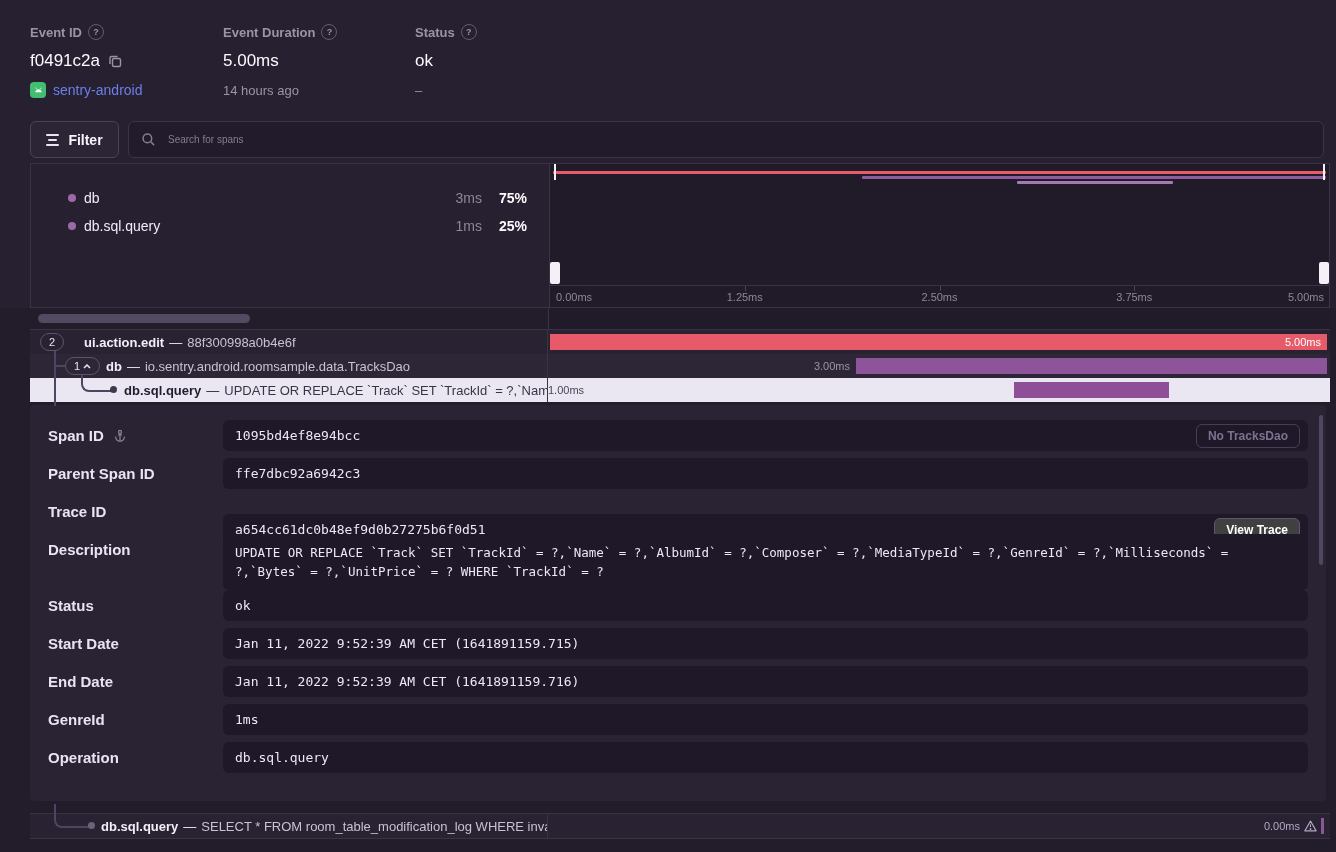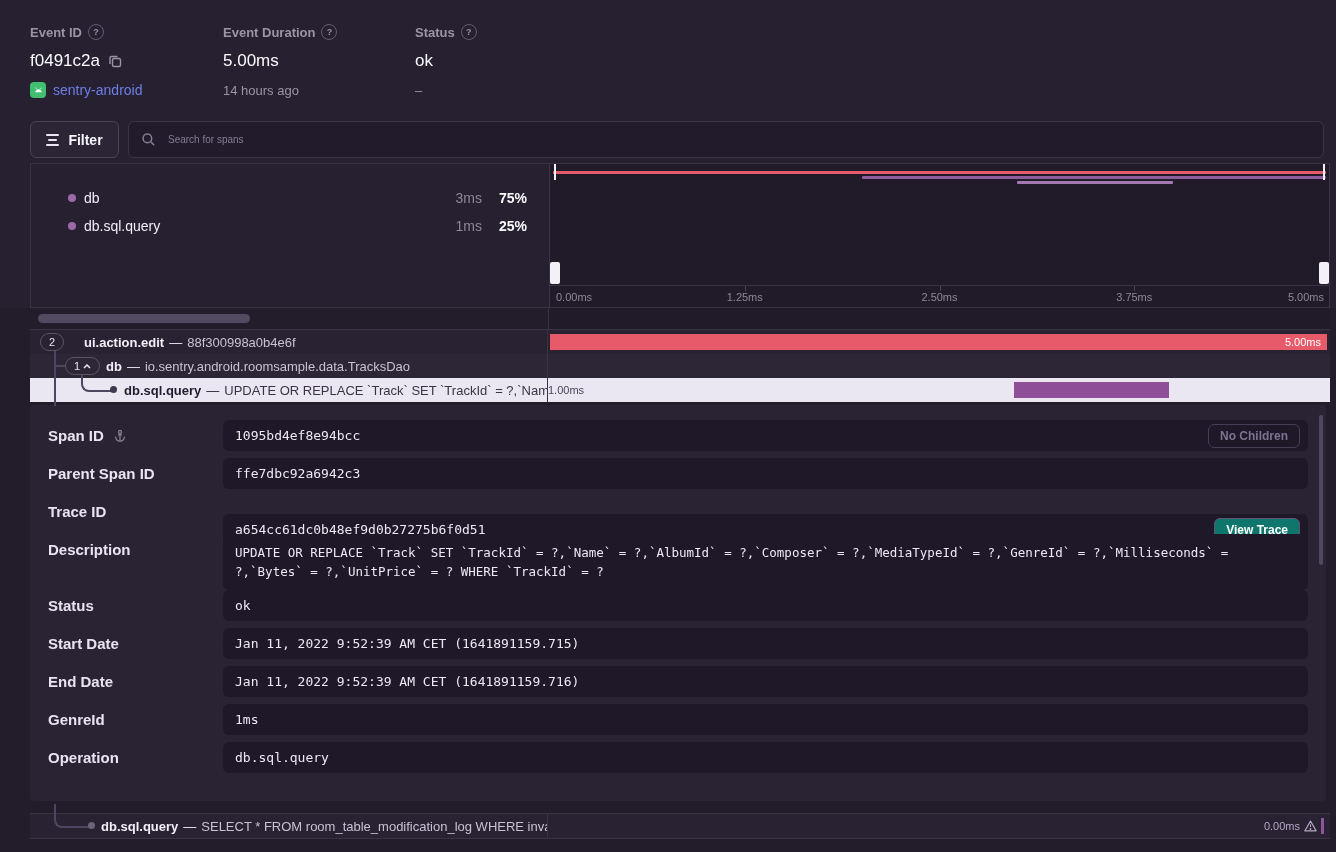--- a/index.html
+++ b/index.html
@@ -83,21 +83,21 @@
   .panel{position:absolute;left:30px;top:405px;width:1296px;height:396px;background:#2a2334;border-radius:4px;}
   .dlabel{position:absolute;left:18px;height:31px;display:flex;align-items:center;gap:9px;
           font-size:15px;font-weight:bold;color:#e9e4f1;}
   .dbox{position:absolute;left:193px;width:1085px;height:31px;box-sizing:border-box;background:#1e1828;
         border-radius:6px;font-family:"DejaVu Sans Mono",monospace;font-size:13px;color:#ece8f4;
         display:flex;align-items:center;padding:0 12px;}
   .dbox.tall{height:56px;display:block;padding-top:9px;font-size:12.5px;line-height:19px;white-space:normal;}
   .chip{position:absolute;right:8px;top:50%;transform:translateY(-50%);border-radius:6px;font-size:12px;
         font-weight:bold;padding:4px 11px;font-family:"Liberation Sans",sans-serif;white-space:nowrap;}
   .chip.muted{border:1px solid #453e55;color:#7b7490;background:transparent;}
-  .chip.btn{border:1px solid #5d5671;color:#ffffff;background:#0f766e;cursor:pointer;}
+  .chip.btn{border:1px solid #5d5671;color:#ffffff;background:#404040;cursor:pointer;}
   .vthumb{position:absolute;right:3px;top:10px;width:4px;height:150px;border-radius:2px;background:#4f4860;}
 
   
   .rowd{position:absolute;left:30px;top:813px;width:1300px;height:26px;box-sizing:border-box;display:flex;
         background:#282232;border-top:1px solid #3a3344;border-bottom:1px solid #3a3344;font-size:13px;cursor:pointer;}
   .rowd .lcell{display:flex;align-items:center;}
   .warn-label{position:absolute;right:13px;top:50%;transform:translateY(-50%);display:flex;align-items:center;
         gap:4px;font-size:11px;color:#b3a6c4;}
   .sliver{position:absolute;right:6px;top:4px;width:3px;height:16px;background:#8e5499;}
   svg{display:block;}
@@ -239,20 +239,24 @@
         </div>
       </div>
     </div>
 
     <div class="trow row-b">
       <div class="lcell" style="padding-left:76px;">
         <span class="op">db</span>
         <span class="sep">—</span>
         <span class="sdesc">io.sentry.android.roomsample.data.TracksDao</span>
       </div>
+      <div class="rcell">
+        <span class="bar-label" style="left:0;width:302px;text-align:right;color:#9a94a6;">3.00ms</span>
+        <div class="bar" style="left:39.4%;right:3px;background:#8e5499;"></div>
+      </div>
     </div>
 
     <div class="trow row-sel">
       <div class="lcell" style="padding-left:94px;">
         <span class="op">db.sql.query</span>
         <span class="sep">—</span>
         <span class="sdesc">UPDATE OR REPLACE `Track` SET `TrackId` = ?,`Name` = ?,`AlbumId` = ?,`Composer` = ?</span>
       </div>
       <div class="rcell">
         <span class="bar-label" style="left:0;width:458px;text-align:left;color:#4b4458;">1.00ms</span>
@@ -280,21 +284,21 @@
       <span>Span ID</span>
       <svg width="14" height="14" viewBox="0 0 24 24" fill="none" stroke="#8d8798" stroke-width="2">
         <circle cx="12" cy="5" r="2.6"></circle>
           <path d="M12 7.6 V21"></path>
           <path d="M4.5 13 C4.5 18 8 21 12 21 C16 21 19.5 18 19.5 13"></path>
           <path d="M8.5 10 H15.5"></path>
       </svg>
     </div>
     <div class="dbox" style="top:15px;">
       <span>1095bd4ef8e94bcc</span>
-      <span class="chip muted">No Children</span>
+      <span class="chip muted">No TracksDao</span>
     </div>
 
     <div class="dlabel" style="top:53px;">
         <span>Parent Span ID</span>
       </div>
     <div class="dbox" style="top:53px;">
       <span>ffe7dbc92a6942c3</span>
     </div>
 
     <div class="dlabel" style="top:91px;">

